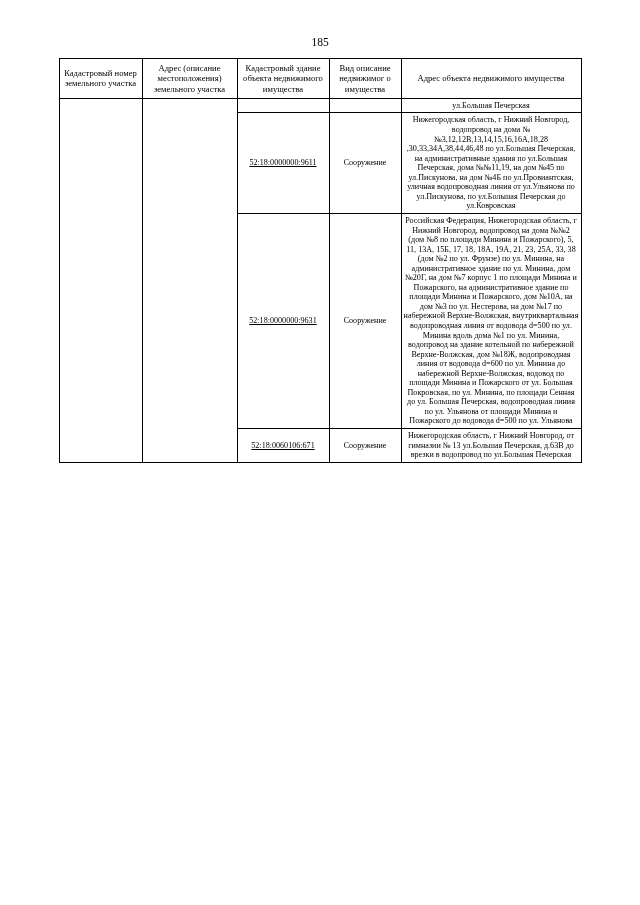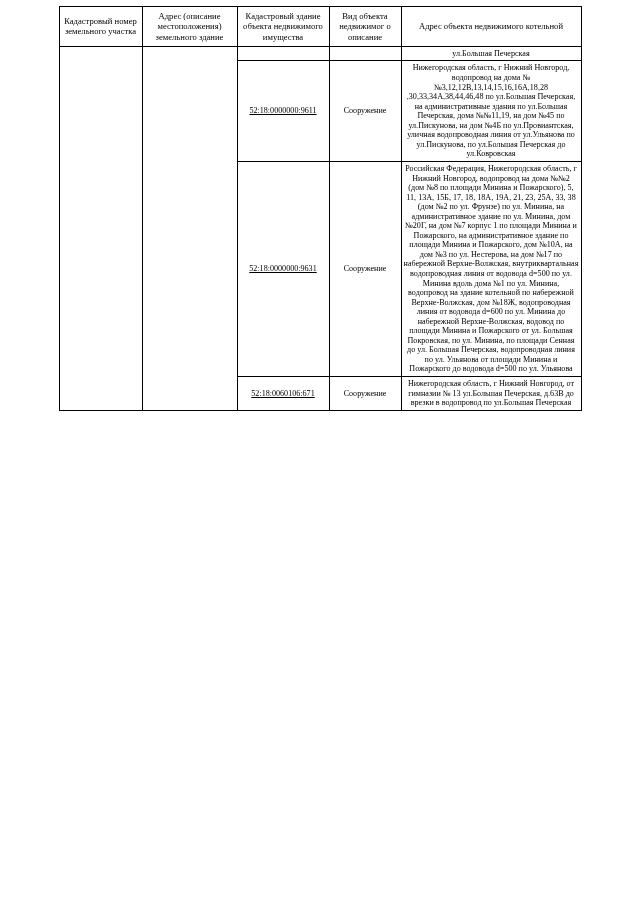--- a/index.html
+++ b/index.html
@@ -74,36 +74,37 @@
   .topline {
     vertical-align: bottom;
     text-align: center;
   }
 </style>
 </head>
 <body>
 
 <div class="page">
 
+  <div class="page-number">185</div>
 
   <table class="doc-table">
     <colgroup>
       <col class="col1">
       <col class="col2">
       <col class="col3">
       <col class="col4">
       <col class="col5">
     </colgroup>
     <thead>
       <tr>
         <td>Кадастровый номер земельного участка</td>
-        <td>Адрес (описание местоположения) земельного здание</td>
+        <td>Адрес (описание местоположения) земельного участка</td>
         <td>Кадастровый здание объекта недвижимого имущества</td>
-        <td>Вид объекта недвижимог о описание</td>
-        <td>Адрес объекта недвижимого котельной</td>
+        <td>Вид описание недвижимог о имущества</td>
+        <td>Адрес объекта недвижимого имущества</td>
       </tr>
     </thead>
     <tbody>
       <tr>
         <td rowspan="4" class="cell-num"></td>
         <td rowspan="4" class="cell-addr"></td>
         <td class="cell-num" style="border-top:none;border-bottom:none;"></td>
         <td class="cell-type" style="border-top:none;border-bottom:none;"></td>
         <td class="cell-addr topline">ул.Большая Печерская</td>
       </tr>

